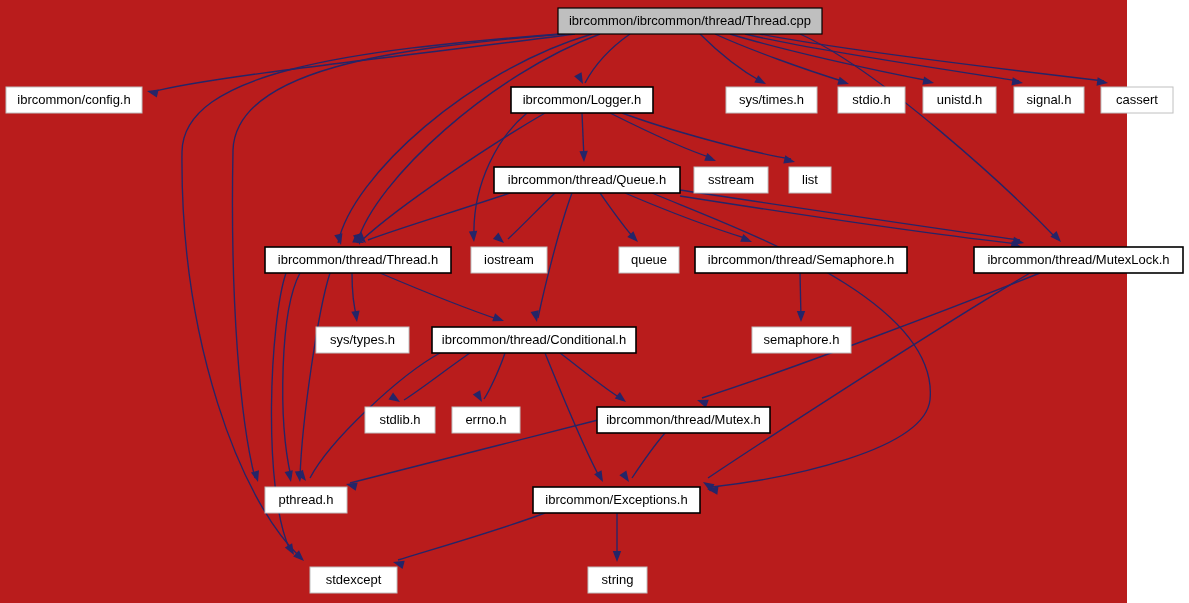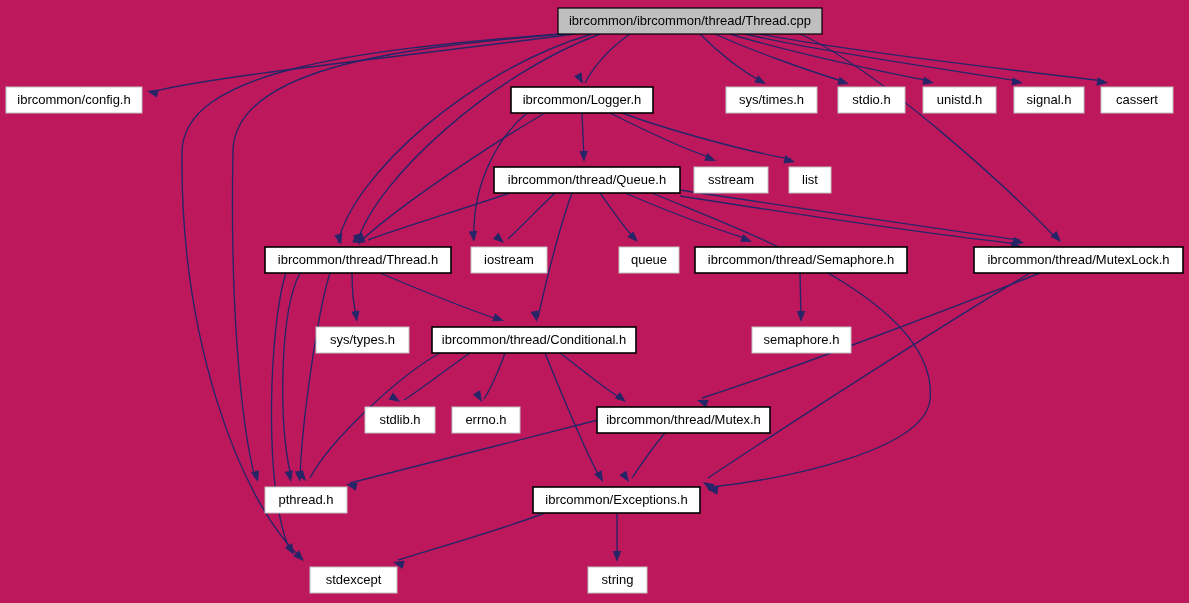--- a/index.html
+++ b/index.html
@@ -2,24 +2,25 @@
 <html><head>
 <meta charset="utf-8">
 <style>
   html, body {
     margin: 0;
     padding: 0;
     background: #ffffff;
   }
   #graph-root {
     position: relative;
-    width: 1189px;
+    width: 1099px;
     height: 603px;
-    background: #be185d;
+    background: #b91c1c;
     font-family: "Liberation Sans", sans-serif;
+    padding-left: 28px;
   }
   svg#graph-canvas {
     position: absolute;
     left: 0;
     top: 0;
     width: 1189px;
     height: 603px;
     overflow: visible;
   }
   .node-box {

